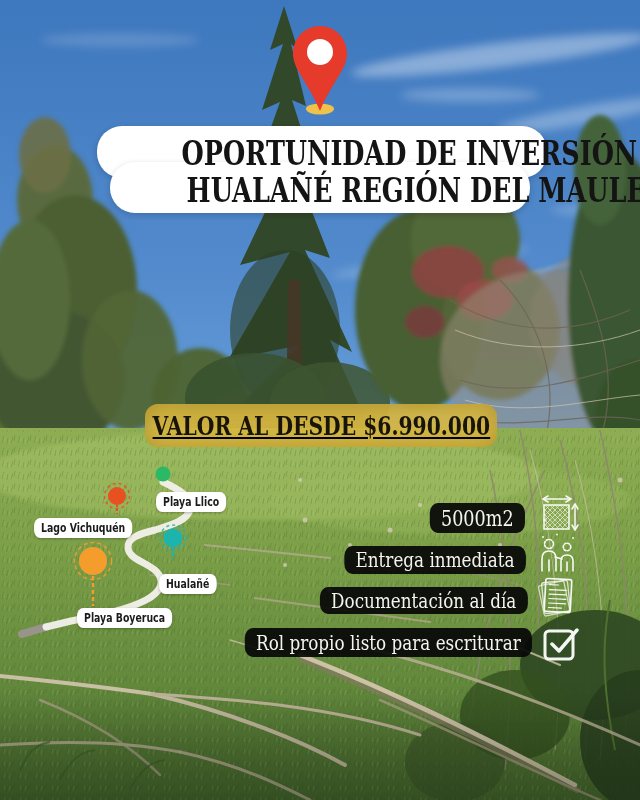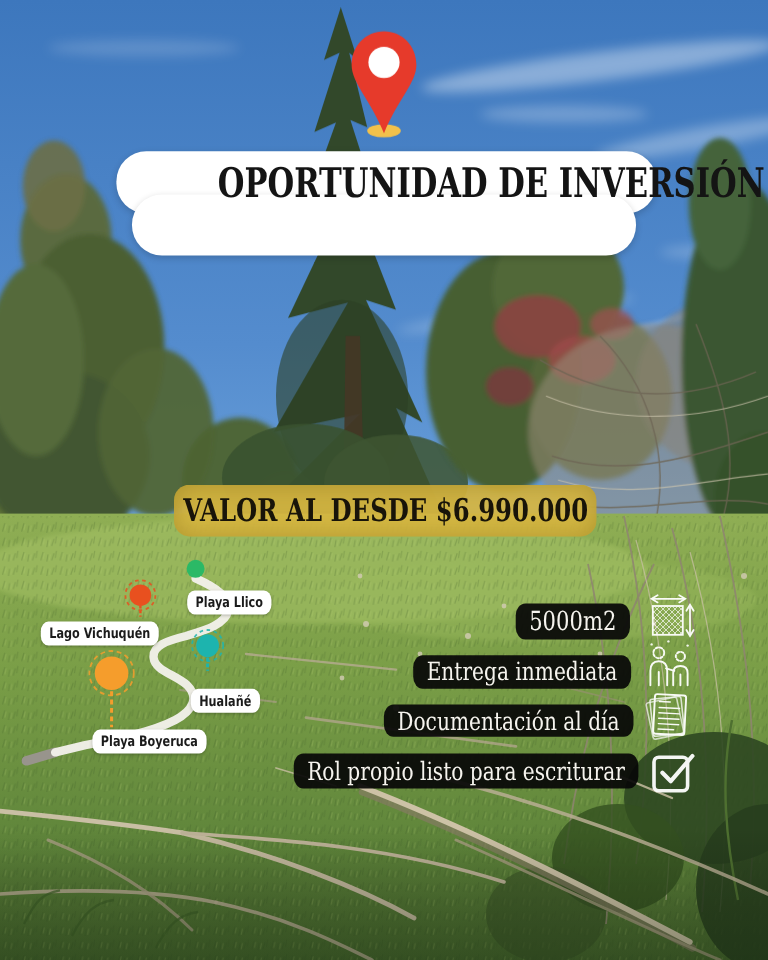--- a/index.html
+++ b/index.html
@@ -226,22 +226,25 @@
     <ellipse cx="40" cy="85" rx="14" ry="5.5" fill="#f2c14b"></ellipse>
     <path d="M40,2 C55,2 67,14 67,30 C67,45 52,58 40,87 C28,58 13,45 13,30 C13,14 25,2 40,2 Z" fill="#e63a2b"></path>
     <circle cx="40" cy="28" r="13" fill="#ffffff"></circle>
   </svg>
 
   <div class="banner-a"></div>
   <div class="banner-b"></div>
   <div class="title-line title-1">
     <span>OPORTUNIDAD DE INVERSIÓN EN</span>
   </div>
-
-  <div class="price" style="background: rgba(216, 184, 66, 0.93);">
+  <div class="title-line title-2">
+    <span>HUALAÑÉ REGIÓN DEL MAULE</span>
+  </div>
+
+  <div class="price" style="background: rgba(216, 184, 66, 0.93); text-decoration: underline;">
     <span class="txt">VALOR AL DESDE $6.990.000</span>
   </div>
 
   <svg class="map-svg" viewBox="0 455 260 200">
     <path d="M46,627 L22,634" stroke-width="8" fill="none" stroke-linecap="round" stroke="#98948c"></path>
     <path d="M163,482 C181,490 192,498 190,509 C188,521 168,526 155,530 C139,534 127,538 128,548
              C129,559 146,562 156,571 C166,581 161,592 146,600 C127,610 97,616 71,621 L46,627" stroke-width="7" fill="none" stroke-linecap="round" opacity=".95" stroke="#f3f1ec"></path>
 
     <path d="M117,505 L117,514" stroke-width="2" stroke-dasharray="2,2" fill="none" stroke="#e8501f"></path>
     <path d="M173,548 L173,559" stroke-width="2.5" stroke-dasharray="3,2" fill="none" stroke="#1db4ae"></path>

